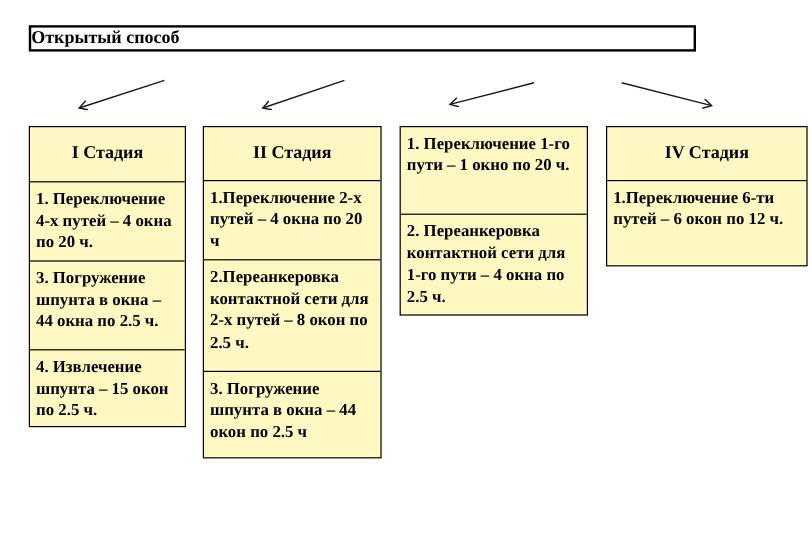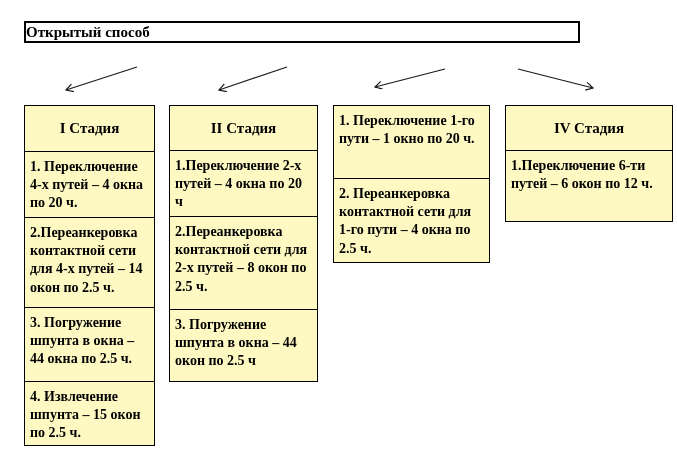--- a/index.html
+++ b/index.html
@@ -89,21 +89,20 @@
     </defs>
     <line x1="137" y1="12" x2="66" y2="35" stroke="#1a1a1a" stroke-width="1.2" marker-end="url(#ah)"></line>
     <line x1="287" y1="12" x2="219" y2="35" stroke="#1a1a1a" stroke-width="1.2" marker-end="url(#ah)"></line>
     <line x1="445" y1="14" x2="375" y2="32" stroke="#1a1a1a" stroke-width="1.2" marker-end="url(#ah)"></line>
     <line x1="518" y1="14" x2="593" y2="33" stroke="#1a1a1a" stroke-width="1.2" marker-end="url(#ah)"></line>
   </svg>
 
   <div id="stage-1" class="stage">
     <div class="cell head" style="height:45px">I Стадия</div>
     <div class="cell body" style="height:66px">1. Переключение 4-х путей – 4 окна по 20 ч.</div>
-    <div class="cell body" style="height:90px">2.Переанкеровка контактной сети для 4-х путей – 14 окон по 2.5 ч.</div>
     <div class="cell body" style="height:74px">3. Погружение шпунта в окна – 44 окна по 2.5 ч.</div>
     <div class="cell body" style="height:64px">4. Извлечение шпунта – 15 окон по 2.5 ч.</div>
   </div>
 
   <div id="stage-2" class="stage">
     <div class="cell head" style="height:44px">II Стадия</div>
     <div class="cell body" style="height:66px">1.Переключение 2-х путей – 4 окна по 20 ч</div>
     <div class="cell body" style="height:93px">2.Переанкеровка контактной сети для 2-х путей – 8 окон по 2.5 ч.</div>
     <div class="cell body" style="height:72px">3. Погружение шпунта в окна – 44 окон по 2.5 ч</div>
   </div>

